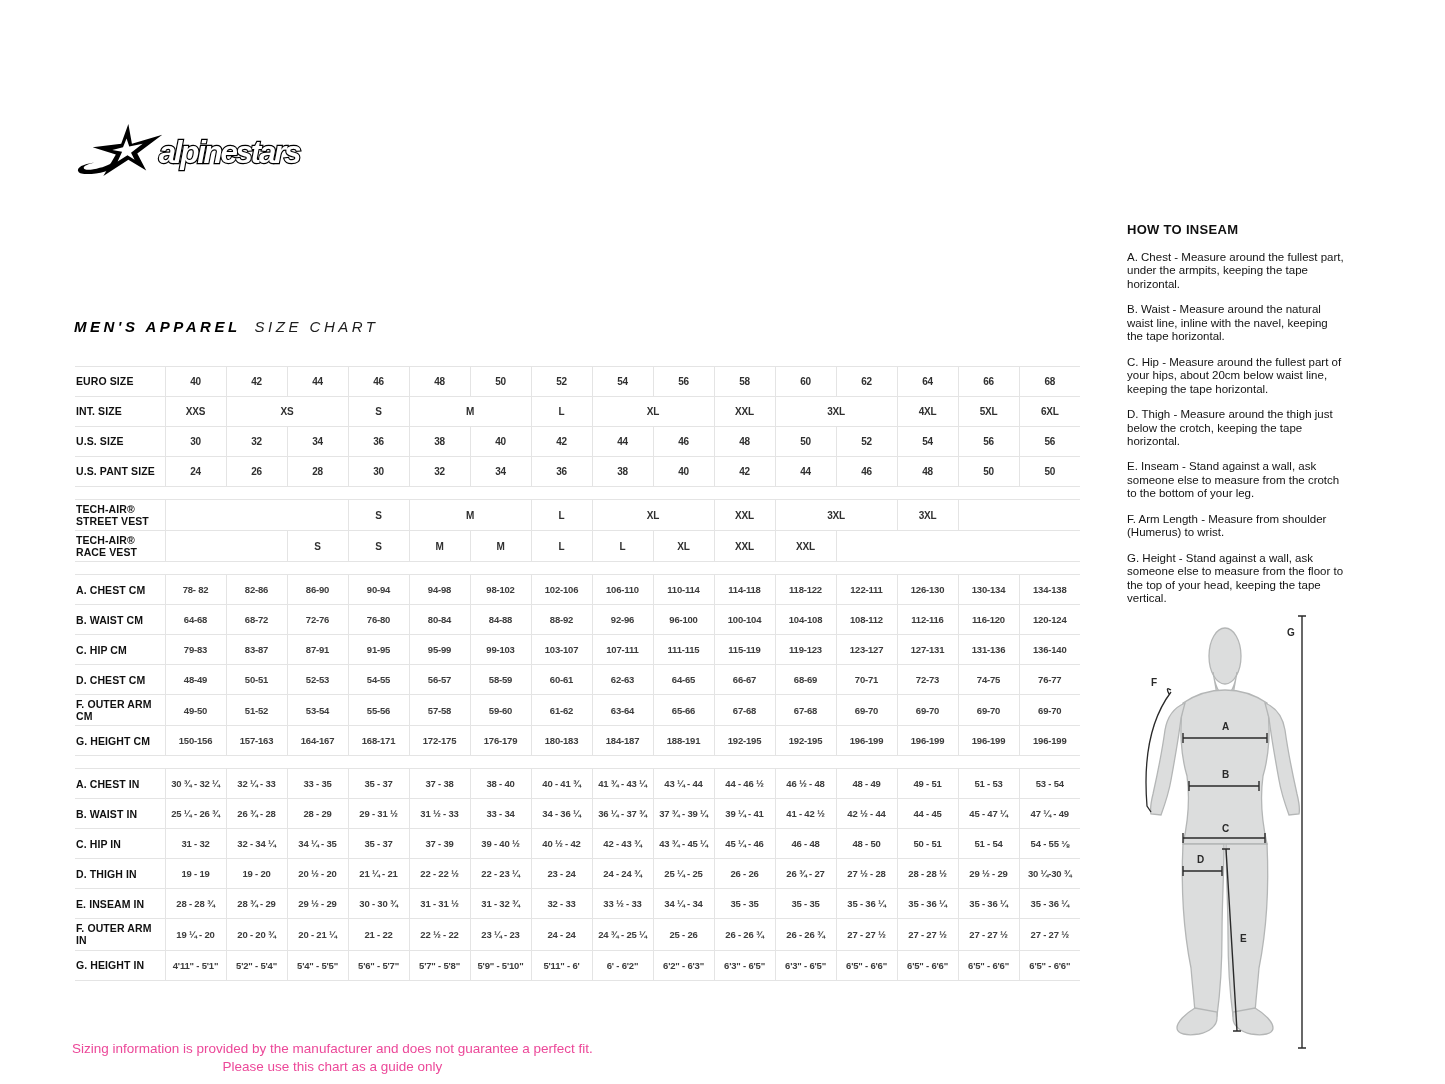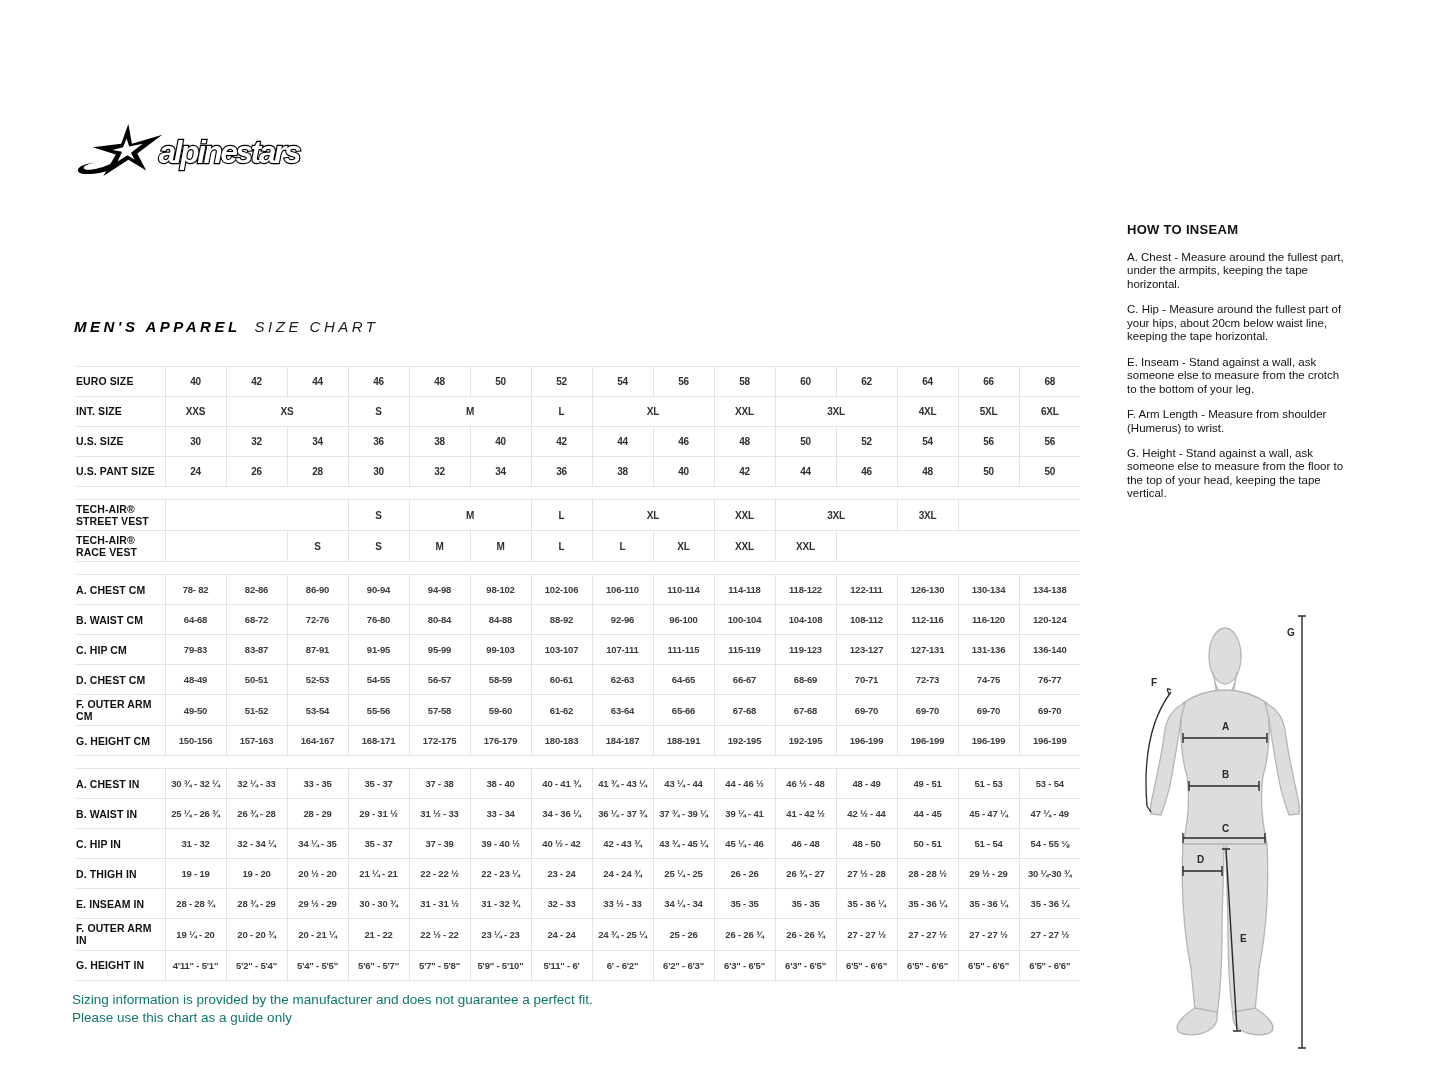--- a/index.html
+++ b/index.html
@@ -46,21 +46,21 @@
 
   
   .howto{position:absolute;left:1127px;top:182px;width:218px;color:#101010;}
   .howto h3{font-size:13px;font-weight:700;letter-spacing:0.3px;margin-bottom:14px;}
   .howto p{font-size:11.5px;line-height:1.17;margin-bottom:12px;color:#131313;}
 
   
   .figure{position:absolute;left:1125px;top:566px;width:195px;height:455px;}
 
   
-  .disclaimer{position:absolute;left:72px;top:951px;font-size:13.5px;line-height:1.33;color:#0f766e;}
+  .disclaimer{position:absolute;left:72px;top:1000px;font-size:13.5px;line-height:1.33;color:#ec4899;text-align:center;}
   .disclaimer span{display:block;}
 </style>
 </head>
 <body>
 
 <div class="page">
 
   <svg class="logo" viewBox="0 0 280 62">
     <g>
       <path d="M18,46 C8,48 4,52 6,55 C8,59 22,59 36,55 C46,52 52,48 55,44 L49,41 C45,45 38,49 30,51 C20,54 12,54 12,51 C12,49 16,47 24,45 Z" fill="#000"></path>
@@ -432,21 +432,23 @@
             <td colspan="1">6'5" - 6'6"</td>
             <td colspan="1">6'5" - 6'6"</td>
           </tr>
         </tbody>
     </table>
   </div>
 
   <div class="howto">
     <h3>HOW TO INSEAM</h3>
     <p>A. Chest - Measure around the fullest part, under the armpits, keeping the tape horizontal.</p>
+    <p>B. Waist - Measure around the natural waist line, inline with the navel, keeping the tape horizontal.</p>
     <p>C. Hip - Measure around the fullest part of your hips, about 20cm below waist line, keeping the tape horizontal.</p>
+    <p>D. Thigh - Measure around the thigh just below the crotch, keeping the tape horizontal.</p>
     <p>E. Inseam - Stand against a wall, ask someone else to measure from the crotch to the bottom of your leg.</p>
     <p>F. Arm Length - Measure from shoulder (Humerus) to wrist.</p>
     <p>G. Height - Stand against a wall, ask someone else to measure from the floor to the top of your head, keeping the tape vertical.</p>
   </div>
 
   <svg class="figure" viewBox="0 0 195 455">
     <g fill="#dcdddd" stroke="#b4b6b6" stroke-width="1.3">
 
       <ellipse cx="100" cy="50" rx="16" ry="28"></ellipse>
       <path d="M88,66 C90,80 94,88 100,92 C106,88 110,80 112,66 C110,78 108,86 108,92 L92,92 C92,86 90,78 88,66 Z"></path>

